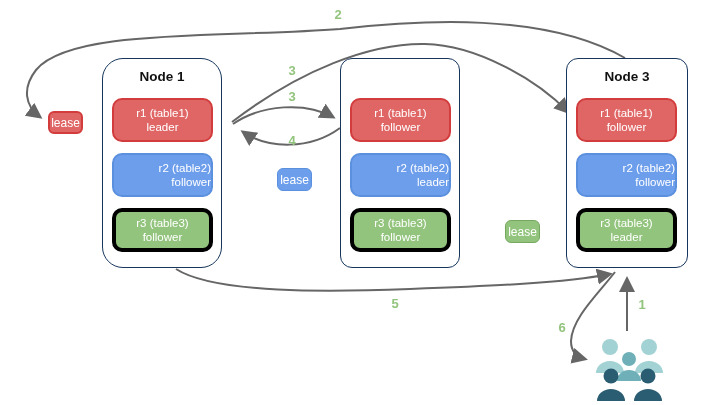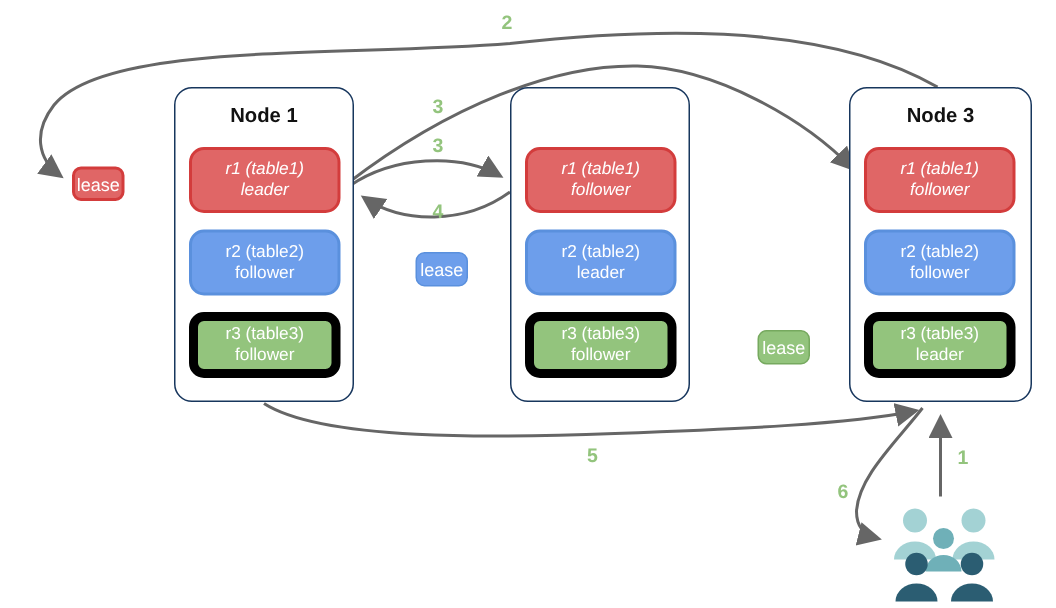--- a/index.html
+++ b/index.html
@@ -15,23 +15,23 @@
   .node-title{
     position:absolute;top:10px;left:0;right:0;text-align:center;
     font-size:13.5px;font-weight:bold;color:#111111;
   }
   .rbox{
     position:absolute;left:9px;width:101px;height:44px;border-radius:10px;
     box-sizing:border-box;display:flex;flex-direction:column;align-items:center;justify-content:center;
     color:#ffffff;font-size:11.5px;line-height:1.25;text-align:center;
   }
   .rbox.red{background:#e06666;border:2px solid #d33c3c;}
-  .rbox.blue{background:#6d9eeb;border:2px solid #5a90dd;}
-  .rbox.green{background:#93c47d;border:6px solid #000000;}
-  .r1{top:39px;font-style:italic;} .r2{top:94px;} .r3{top:149px;}
+  .rbox.blue{background:#6d9eeb;border:2px solid #5a90dd;align-items:flex-end;}
+  .rbox.green{background:#93c47d;border:4px solid #000000;}
+  .r1{top:39px;} .r2{top:94px;} .r3{top:149px;}
   .lease{
     position:absolute;width:35px;height:23px;border-radius:6px;box-sizing:border-box;
     color:#ffffff;font-size:12px;display:flex;align-items:center;justify-content:center;
   }
   .lease.red{background:#e06666;border:2px solid #d33c3c;left:48px;top:111px;}
   .lease.blue{background:#6d9eeb;border:1.5px solid #5a90dd;left:277px;top:168px;}
   .lease.green{background:#93c47d;border:1.5px solid #76a95f;left:505px;top:220px;}
   .step{
     position:absolute;width:16px;text-align:center;
     color:#93c47d;font-size:13px;font-weight:bold;
@@ -71,21 +71,21 @@
       </g>
       <g fill="#2b5d72">
         <circle cx="611" cy="376" r="7.5"></circle>
         <path d="M 597,401 a14,12 0 0 1 28,0 z"></path>
         <circle cx="648" cy="376" r="7.5"></circle>
         <path d="M 634,401 a14,12 0 0 1 28,0 z"></path>
       </g>
     </g>
   </svg>
 
-  <div class="node" style="left:116px;">
+  <div class="node" style="left:102px;border-radius:21px;">
     <div class="node-title">Node 1</div>
     <div class="rbox red r1">
       <span>r1 (table1)</span>
       <span>leader</span>
     </div>
     <div class="rbox blue r2">
       <span>r2 (table2)</span>
       <span>follower</span>
     </div>
     <div class="rbox green r3">

